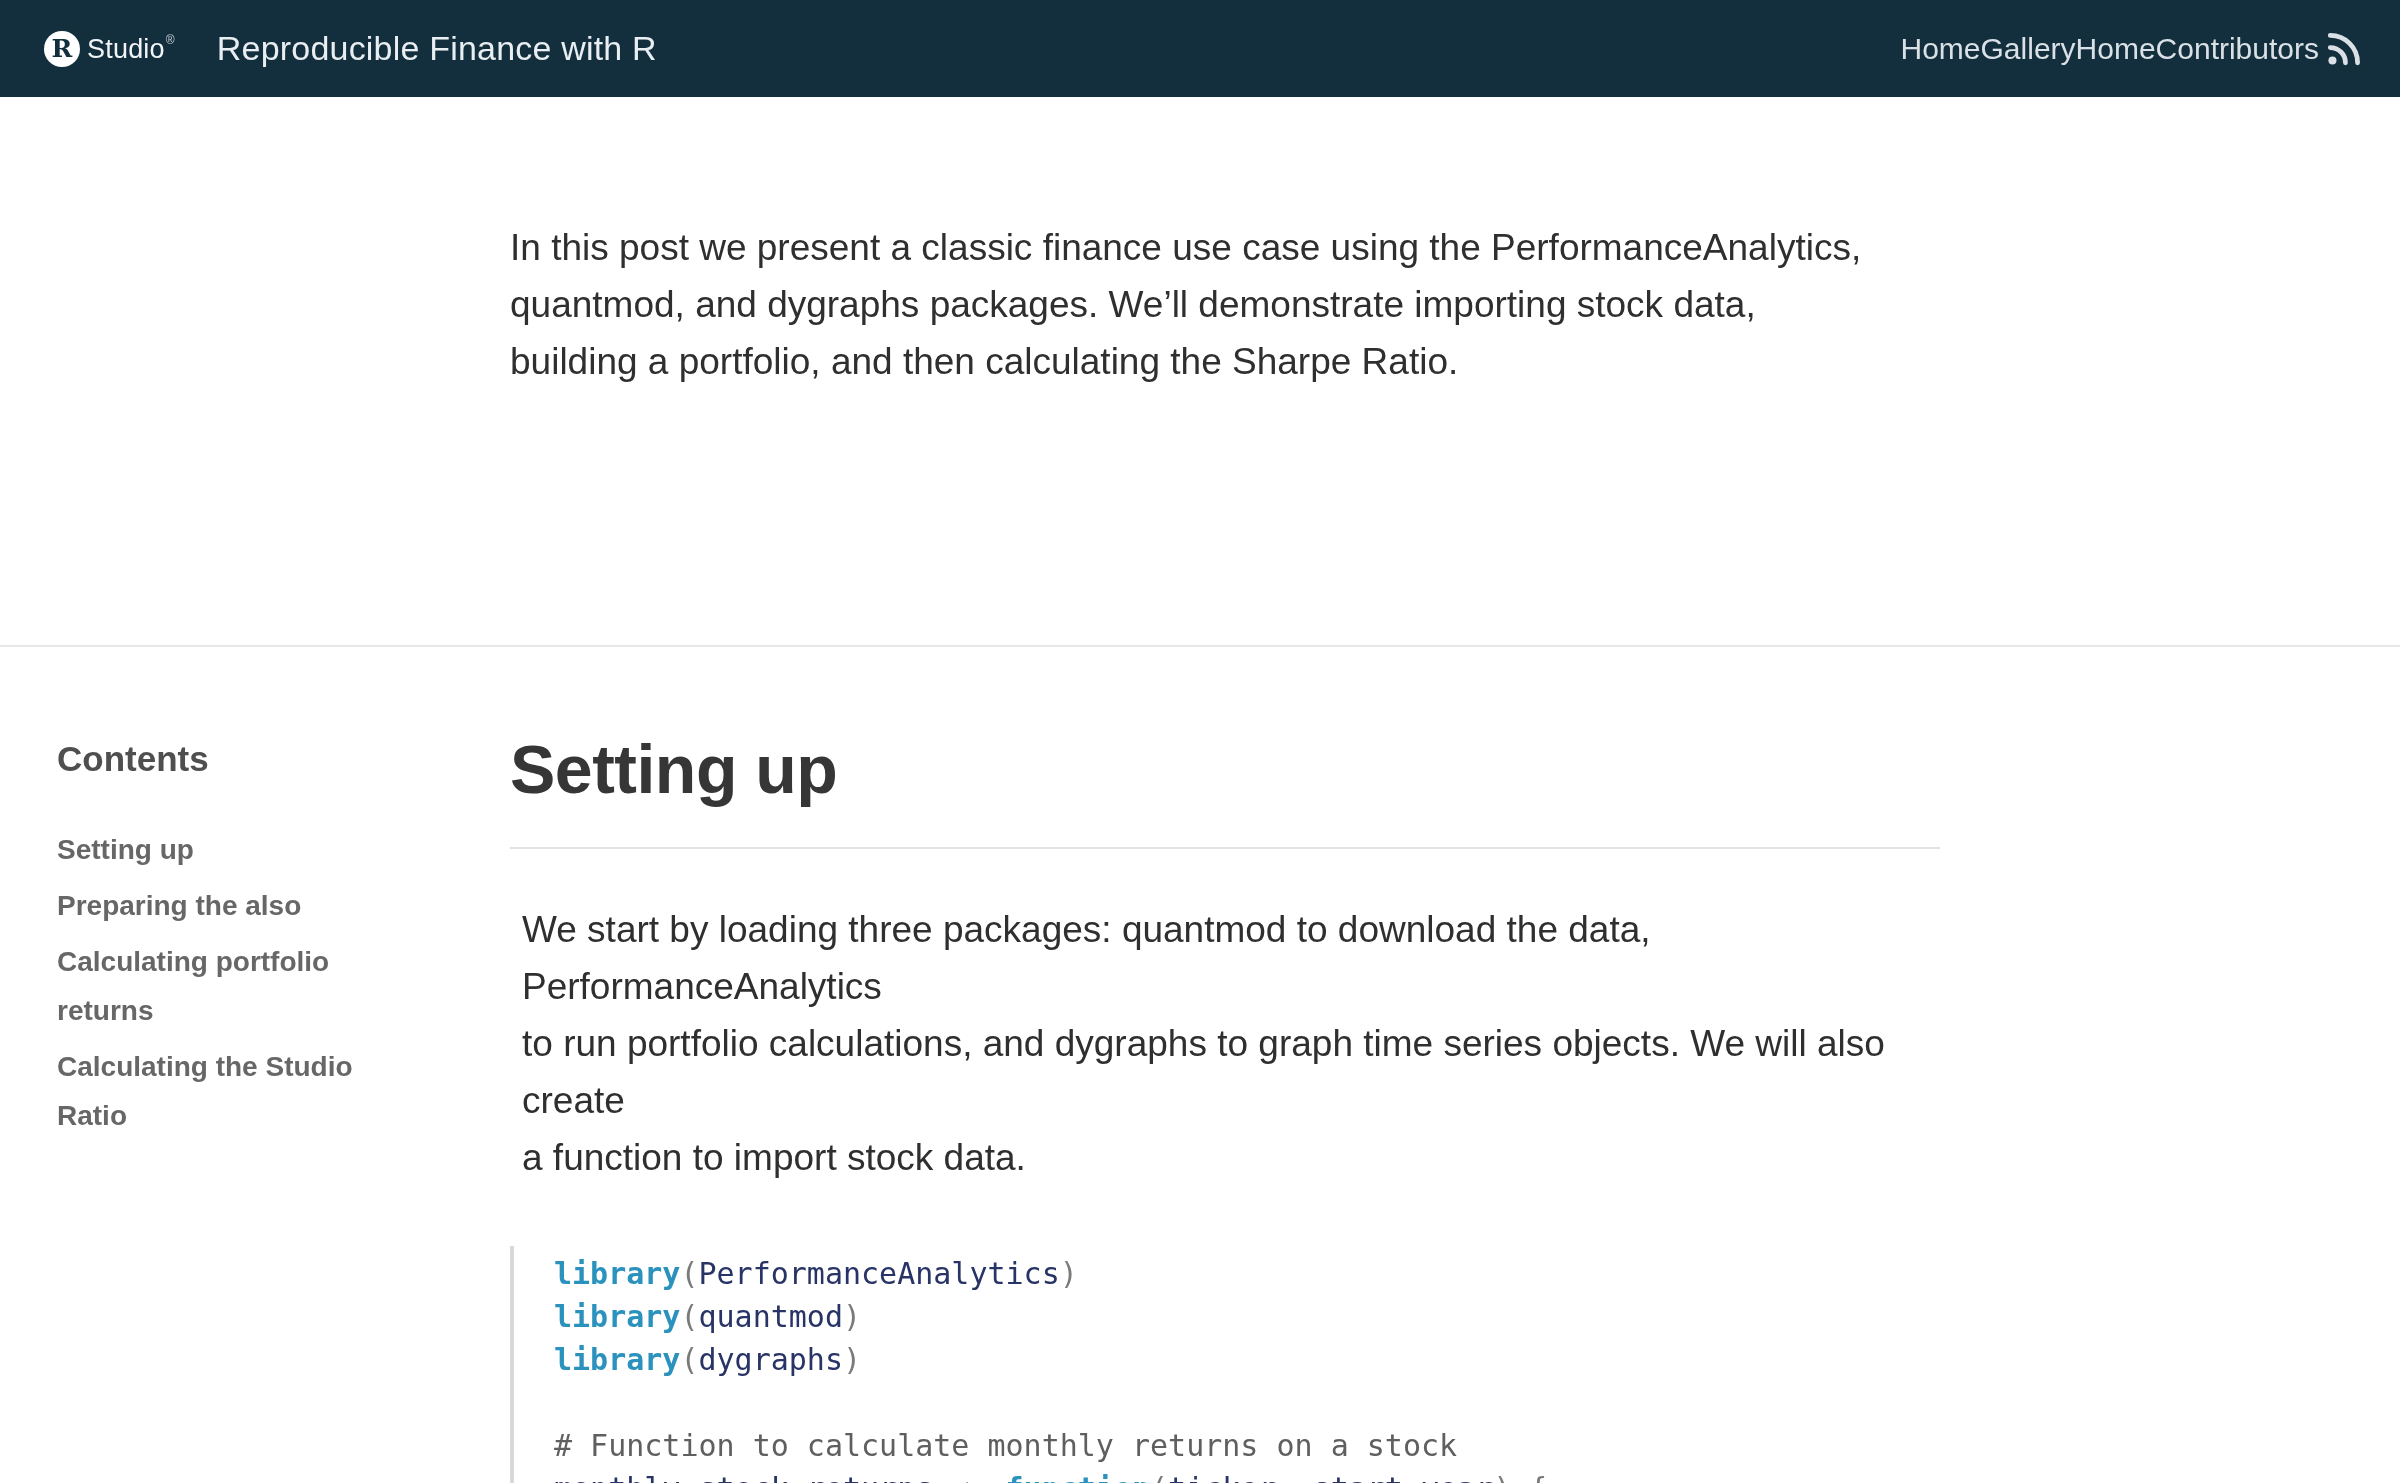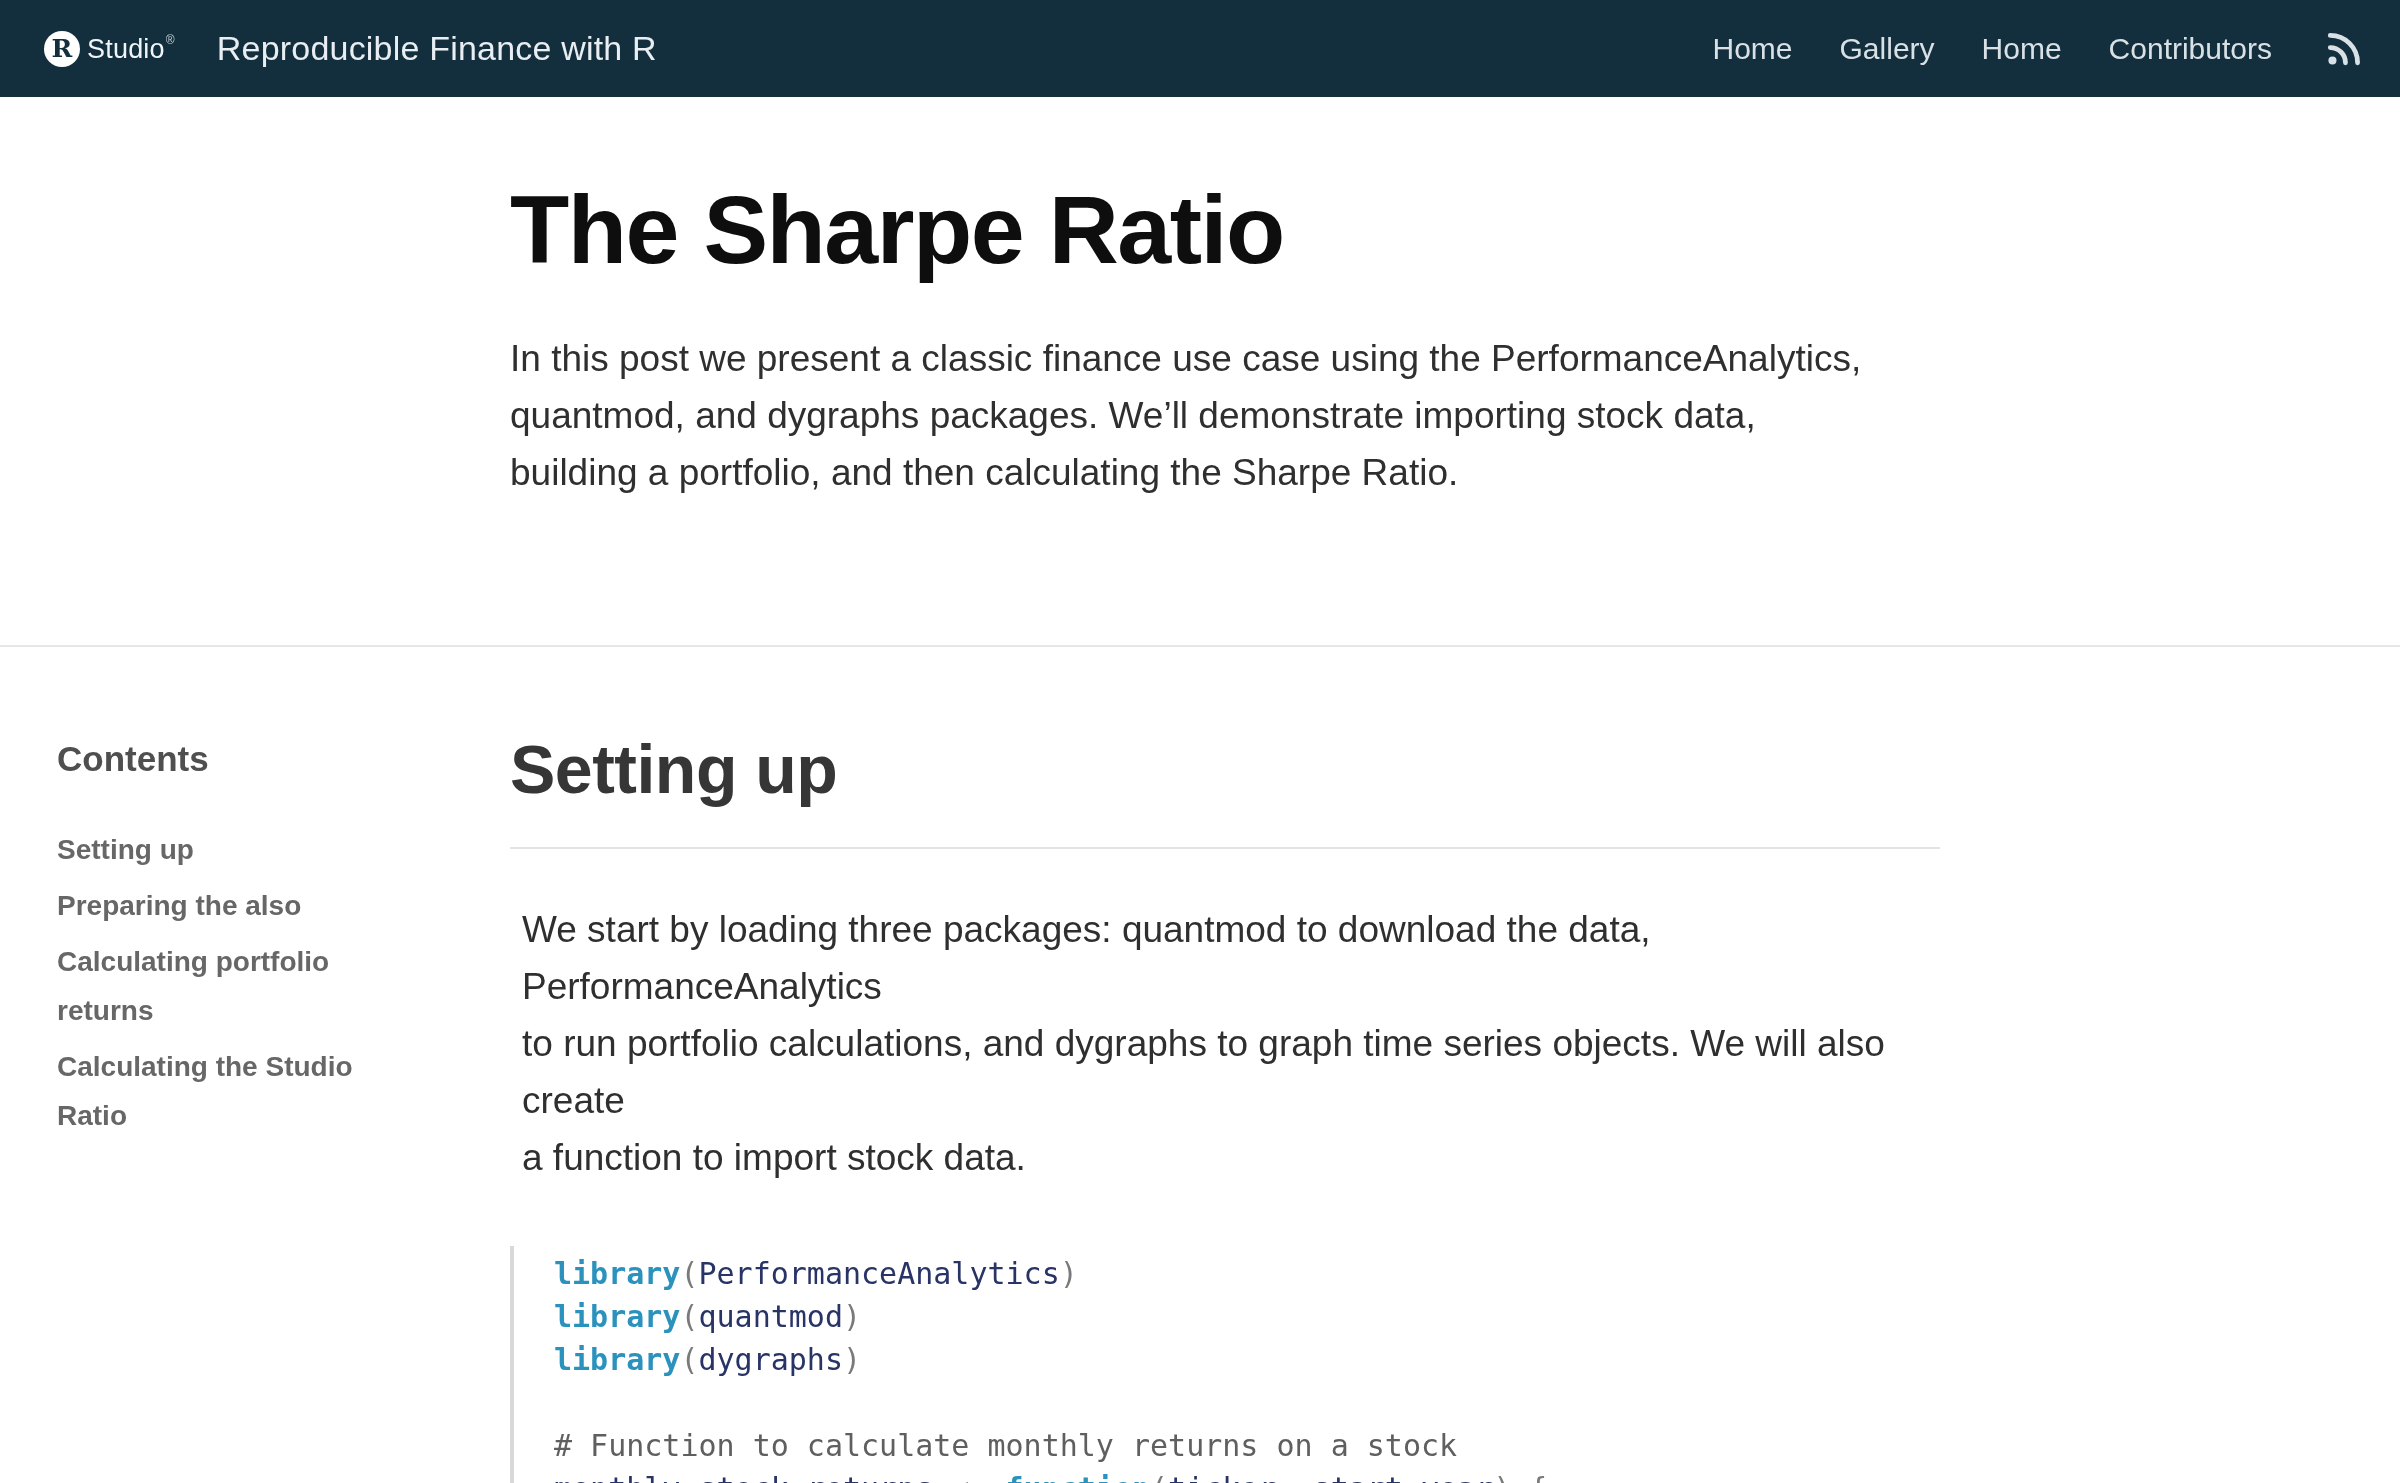--- a/index.html
+++ b/index.html
@@ -30,21 +30,21 @@
   .logo-brand {
     margin-left: 7px; color: #f2f5f7; font-size: 27px; font-weight: 400;
     letter-spacing: 0.2px;
   }
   .logo-reg { color: #c6d0d6; font-size: 12px; vertical-align: 14px; margin-left: 1px; }
   .site-title {
     margin-left: 42px; color: #e8eef1; font-size: 34px; font-weight: 400;
     letter-spacing: 0.2px;
   }
   .top-nav {
-    margin-left: auto; display: flex; align-items: center; gap: 47px;
+    margin-left: auto; display: flex; align-items: center; 
     padding-right: 12px;
   }
   .nav-link { color: #d9e1e6; font-size: 30px; font-weight: 400; }
   .rss-wrap { display: flex; align-items: center; margin-left: 3px; }
 
   
   .hero { height: 548px; padding: 78px 0 0 510px; }
   .page-title {
     margin: 0; font-size: 97px; font-weight: 700; color: #0e0e0e;
     letter-spacing: -1.5px; line-height: 1.14;
@@ -112,21 +112,20 @@
       <svg width="44" height="44" viewBox="0 0 24 24" fill="none">
         <path d="M4.5 11.2 a 8.3 8.3 0 0 1 8.3 8.3" stroke="#d9e1e6" stroke-width="2.6" stroke-linecap="round"></path>
         <path d="M4.5 4.6 a 14.9 14.9 0 0 1 14.9 14.9" stroke="#d9e1e6" stroke-width="2.6" stroke-linecap="round"></path>
         <circle cx="5.7" cy="18.3" r="2.2" fill="#d9e1e6"></circle>
       </svg>
     </a>
   </nav>
 </header>
 
 <section class="hero">
-  <h1 class="page-title">The Sharpe Ratio</h1>
   <p class="intro">In this post we present a classic finance use case using the PerformanceAnalytics,
 quantmod, and dygraphs packages. We’ll demonstrate importing stock data,
 building a portfolio, and then calculating the Sharpe Ratio.</p>
 </section>
 
 <hr class="page-divider">
 
 <div class="content">
   <aside class="toc">
     <h3 class="toc-heading">Contents</h3>

